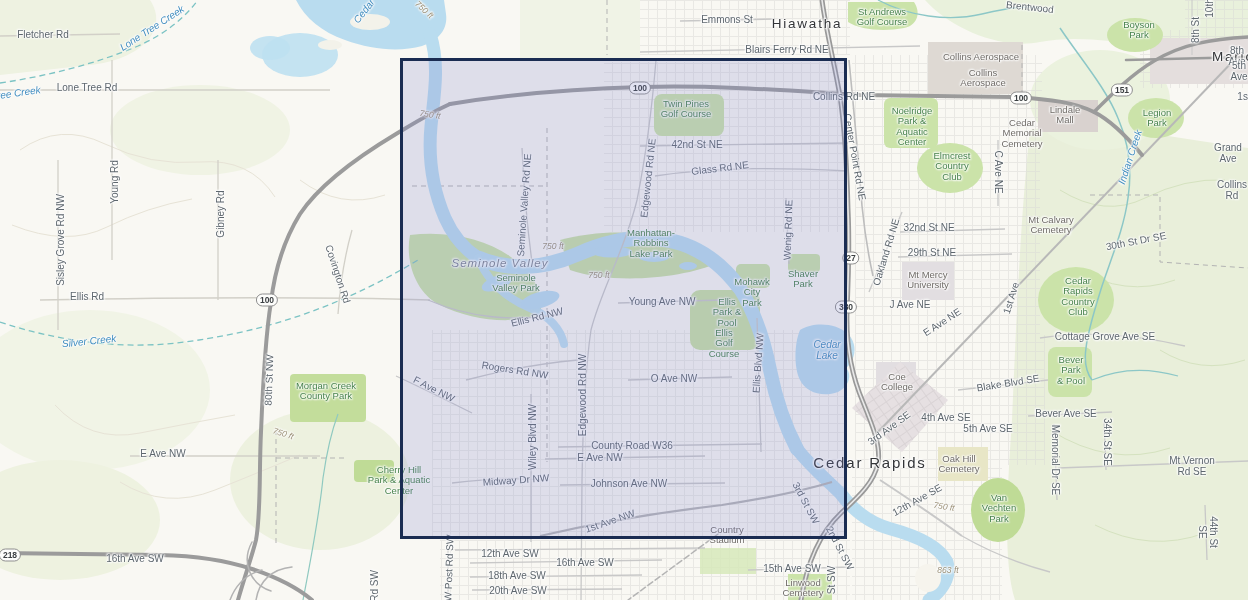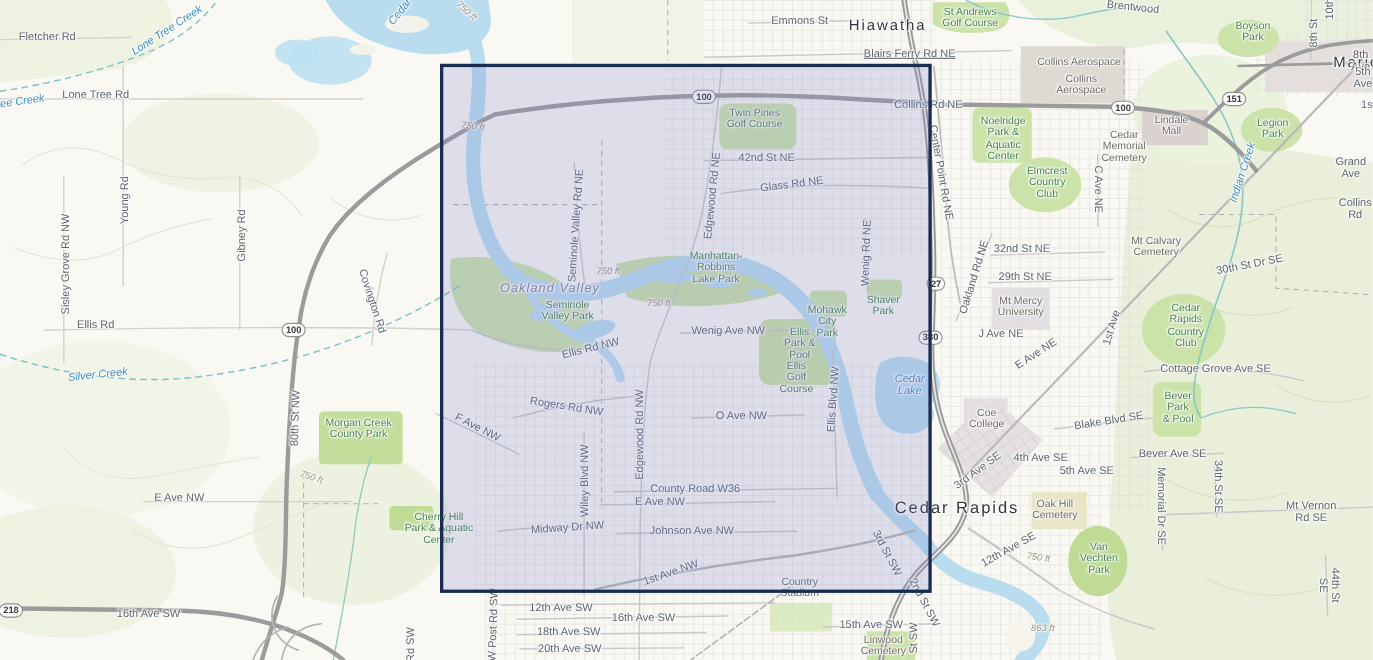--- a/index.html
+++ b/index.html
@@ -230,21 +230,21 @@
       <span class="lbl lbl-road" style="left: 87px; top: 87px; transform: translate(-50%, -50%);">Lone Tree Rd</span>
       <span class="lbl lbl-road" style="left: 114px; top: 182px; transform: translate(-50%, -50%) rotate(-90deg);">Young Rd</span>
       <span class="lbl lbl-road" style="left: 60px; top: 240px; transform: translate(-50%, -50%) rotate(-90deg);">Sisley Grove Rd NW</span>
       <span class="lbl lbl-road" style="left: 220px; top: 214px; transform: translate(-50%, -50%) rotate(-90deg);">Gibney Rd</span>
       <span class="lbl lbl-road" style="left: 87px; top: 296px; transform: translate(-50%, -50%);">Ellis Rd</span>
       <span class="lbl lbl-road" style="left: 338px; top: 274px; transform: translate(-50%, -50%) rotate(72deg);">Covington Rd</span>
       <span class="lbl lbl-road" style="left: 269px; top: 380px; transform: translate(-50%, -50%) rotate(-88deg);">80th St NW</span>
       <span class="lbl lbl-road" style="left: 163px; top: 453px; transform: translate(-50%, -50%);">E Ave NW</span>
       <span class="lbl lbl-road" style="left: 135px; top: 558px; transform: translate(-50%, -50%);">16th Ave SW</span>
       <span class="lbl lbl-road" style="left: 727px; top: 19px; transform: translate(-50%, -50%);">Emmons St</span>
-      <span class="lbl lbl-road" style="left: 827px; top: 49px; transform: translate(-50%, -50%); text-decoration: underline;">Blairs Ferry Rd NE</span>
+      <span class="lbl lbl-road" style="left: 787px; top: 49px; transform: translate(-50%, -50%);">Blairs Ferry Rd NE</span>
       <span class="lbl lbl-road" style="left: 844px; top: 96px; transform: translate(-50%, -50%);">Collins Rd NE</span>
       <span class="lbl lbl-road" style="left: 697px; top: 144px; transform: translate(-50%, -50%);">42nd St NE</span>
       <span class="lbl lbl-road" style="left: 720px; top: 168px; transform: translate(-50%, -50%) rotate(-7deg);">Glass Rd NE</span>
       <span class="lbl lbl-road" style="left: 524px; top: 205px; transform: translate(-50%, -50%) rotate(-86deg);">Seminole Valley Rd NE</span>
       <span class="lbl lbl-road" style="left: 648px; top: 178px; transform: translate(-50%, -50%) rotate(-84deg);">Edgewood Rd NE</span>
       <span class="lbl lbl-road" style="left: 788px; top: 230px; transform: translate(-50%, -50%) rotate(-88deg);">Wenig Rd NE</span>
       <span class="lbl lbl-road" style="left: 855px; top: 157px; transform: translate(-50%, -50%) rotate(80deg);">Center Point Rd NE</span>
       <span class="lbl lbl-road" style="left: 886px; top: 252px; transform: translate(-50%, -50%) rotate(-73deg);">Oakland Rd NE</span>
       <span class="lbl lbl-road" style="left: 929px; top: 227px; transform: translate(-50%, -50%);">32nd St NE</span>
       <span class="lbl lbl-road" style="left: 932px; top: 252px; transform: translate(-50%, -50%);">29th St NE</span>
@@ -280,21 +280,21 @@
       <span class="lbl lbl-road" style="left: 449px; top: 568px; transform: translate(-50%, -50%) rotate(-88deg);">W Post Rd SW</span>
       <span class="lbl lbl-road" style="left: 806px; top: 503px; transform: translate(-50%, -50%) rotate(62deg);">3rd St SW</span>
       <span class="lbl lbl-road" style="left: 840px; top: 548px; transform: translate(-50%, -50%) rotate(62deg);">2nd St SW</span>
       <span class="lbl lbl-road" style="left: 831px; top: 580px; transform: translate(-50%, -50%) rotate(-90deg);">St SW</span>
       <span class="lbl lbl-road" style="left: 374px; top: 586px; transform: translate(-50%, -50%) rotate(-90deg);">Rd SW</span>
       <span class="lbl lbl-road" style="left: 537px; top: 317px; transform: translate(-50%, -50%) rotate(-14deg);">Ellis Rd NW</span>
       <span class="lbl lbl-road" style="left: 515px; top: 370px; transform: translate(-50%, -50%) rotate(9deg);">Rogers Rd NW</span>
       <span class="lbl lbl-road" style="left: 434px; top: 389px; transform: translate(-50%, -50%) rotate(27deg);">F Ave NW</span>
       <span class="lbl lbl-road" style="left: 532px; top: 437px; transform: translate(-50%, -50%) rotate(-90deg);">Wiley Blvd NW</span>
       <span class="lbl lbl-road" style="left: 582px; top: 395px; transform: translate(-50%, -50%) rotate(-90deg);">Edgewood Rd NW</span>
-      <span class="lbl lbl-road" style="left: 662px; top: 301px; transform: translate(-50%, -50%);">Wenig Ave NW</span>
+      <span class="lbl lbl-road" style="left: 662px; top: 301px; transform: translate(-50%, -50%);">Young Ave NW</span>
       <span class="lbl lbl-road" style="left: 674px; top: 378px; transform: translate(-50%, -50%);">O Ave NW</span>
       <span class="lbl lbl-road" style="left: 632px; top: 445px; transform: translate(-50%, -50%);">County Road W36</span>
       <span class="lbl lbl-road" style="left: 600px; top: 457px; transform: translate(-50%, -50%);">E Ave NW</span>
       <span class="lbl lbl-road" style="left: 516px; top: 480px; transform: translate(-50%, -50%) rotate(-4deg);">Midway Dr NW</span>
       <span class="lbl lbl-road" style="left: 629px; top: 483px; transform: translate(-50%, -50%);">Johnson Ave NW</span>
       <span class="lbl lbl-road" style="left: 610px; top: 521px; transform: translate(-50%, -50%) rotate(-19deg);">1st Ave NW</span>
       <span class="lbl lbl-road" style="left: 758px; top: 363px; transform: translate(-50%, -50%) rotate(-86deg);">Ellis Blvd NW</span>
       <span class="lbl lbl-park" style="left: 882px; top: 17px; transform: translate(-50%, -50%);">St Andrews
 Golf Course</span>
       <span class="lbl lbl-park" style="left: 1139px; top: 30px; transform: translate(-50%, -50%);">Boyson
@@ -361,21 +361,21 @@
 Stadium</span>
       <span class="lbl lbl-poi" style="left: 803px; top: 588px; transform: translate(-50%, -50%);">Linwood
 Cemetery</span>
       <span class="lbl lbl-water" style="left: 152px; top: 28px; transform: translate(-50%, -50%) rotate(-33deg);">Lone Tree Creek</span>
       <span class="lbl lbl-water" style="left: 16px; top: 93px; transform: translate(-50%, -50%) rotate(-8deg);">Tree Creek</span>
       <span class="lbl lbl-water" style="left: 89px; top: 341px; transform: translate(-50%, -50%) rotate(-6deg);">Silver Creek</span>
       <span class="lbl lbl-water" style="left: 364px; top: 11px; transform: translate(-50%, -50%) rotate(-52deg);">Cedar</span>
       <span class="lbl lbl-water" style="left: 827px; top: 350px; transform: translate(-50%, -50%);">Cedar
 Lake</span>
       <span class="lbl lbl-water" style="left: 1130px; top: 157px; transform: translate(-50%, -50%) rotate(-72deg);">Indian Creek</span>
-      <span class="lbl lbl-area" style="left: 500px; top: 263px; transform: translate(-50%, -50%);">Oakland Valley</span>
+      <span class="lbl lbl-area" style="left: 500px; top: 263px; transform: translate(-50%, -50%);">Seminole Valley</span>
       <span class="lbl lbl-contour" style="left: 424px; top: 10px; transform: translate(-50%, -50%) rotate(42deg);">750 ft</span>
       <span class="lbl lbl-contour" style="left: 430px; top: 115px; transform: translate(-50%, -50%) rotate(8deg);">750 ft</span>
       <span class="lbl lbl-contour" style="left: 553px; top: 247px; transform: translate(-50%, -50%);">750 ft</span>
       <span class="lbl lbl-contour" style="left: 599px; top: 276px; transform: translate(-50%, -50%);">750 ft</span>
       <span class="lbl lbl-contour" style="left: 283px; top: 434px; transform: translate(-50%, -50%) rotate(18deg);">750 ft</span>
       <span class="lbl lbl-contour" style="left: 944px; top: 507px; transform: translate(-50%, -50%) rotate(8deg);">750 ft</span>
       <span class="lbl lbl-contour" style="left: 948px; top: 571px; transform: translate(-50%, -50%);">863 ft</span>
       <span class="lbl lbl-shield" style="left: 640px; top: 88px; transform: translate(-50%, -50%);">100</span>
       <span class="lbl lbl-shield" style="left: 1021px; top: 98px; transform: translate(-50%, -50%);">100</span>
       <span class="lbl lbl-shield" style="left: 267px; top: 300px; transform: translate(-50%, -50%);">100</span>

